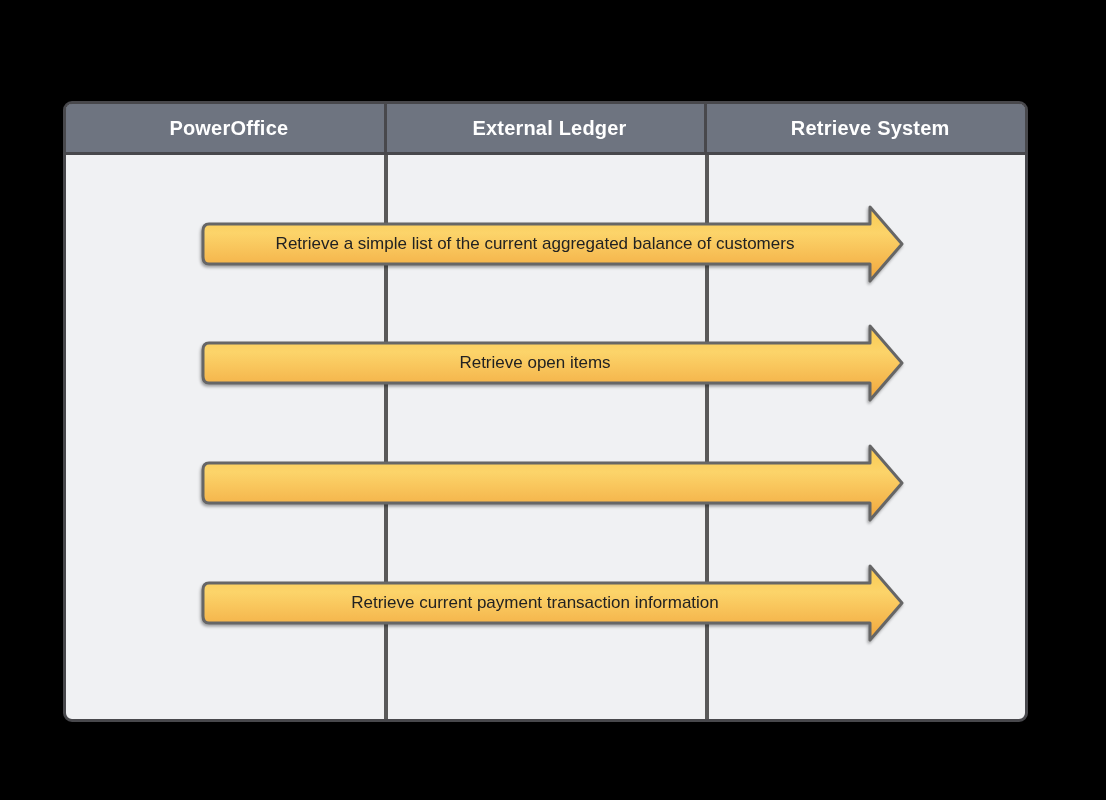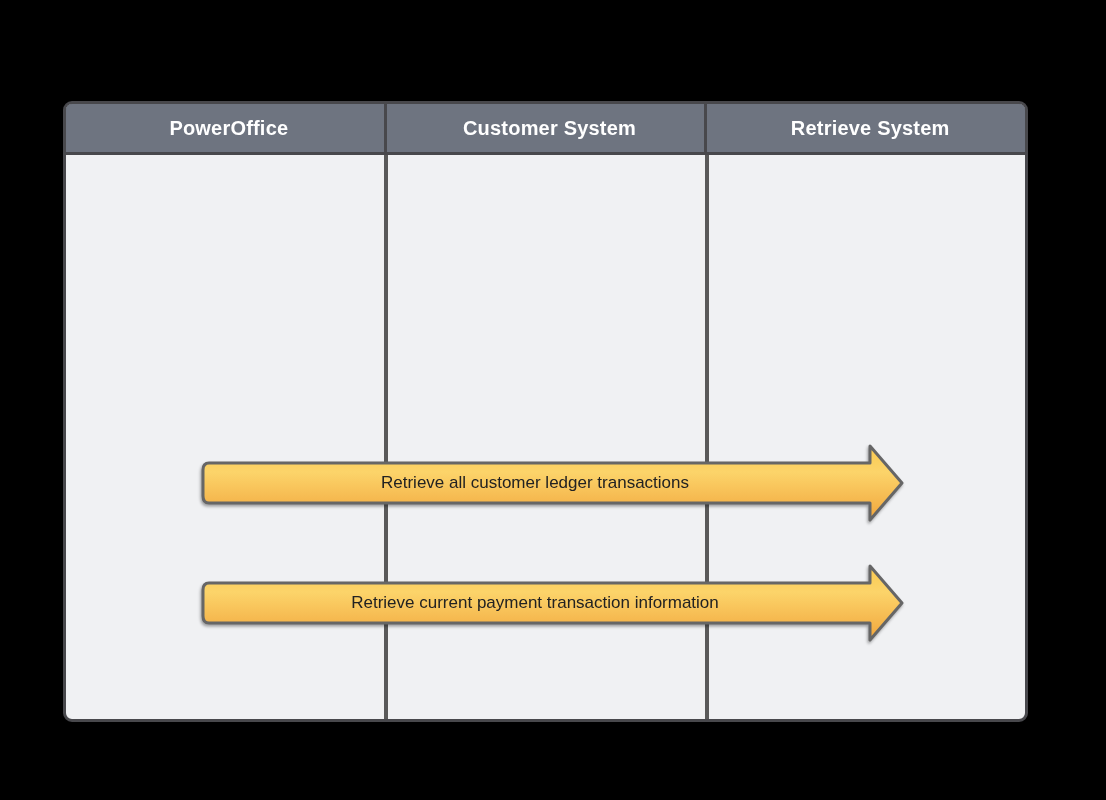--- a/index.html
+++ b/index.html
@@ -86,38 +86,49 @@
 </svg>
 
 <div class="stage">
   <div class="swimlane">
 
     <div class="lane-headers">
       <div class="lane-header">
         <span>PowerOffice</span>
       </div>
       <div class="lane-header">
-        <span>Customer System</span>
+        <span>External Ledger</span>
       </div>
       <div class="lane-header">
         <span>Retrieve System</span>
       </div>
     </div>
 
     <div class="lane-body">
       <div class="lane-separator sep-1"></div>
       <div class="lane-separator sep-2"></div>
 
+      <div class="arrow arrow-1">
+        <svg viewBox="0 0 705 80">
+          <path class="arrow-path" d="M9 20 H670 V3 L702 40 L670 77 V60 H9 Q3 60 3 53 V27 Q3 20 9 20 Z"></path>
+        </svg>
+        <div class="arrow-label">Retrieve a simple list of the current aggregated balance of customers</div>
+      </div>
 
+      <div class="arrow arrow-2">
+        <svg viewBox="0 0 705 80">
+          <path class="arrow-path" d="M9 20 H670 V3 L702 40 L670 77 V60 H9 Q3 60 3 53 V27 Q3 20 9 20 Z"></path>
+        </svg>
+        <div class="arrow-label">Retrieve open items</div>
+      </div>
 
       <div class="arrow arrow-3">
         <svg viewBox="0 0 705 80">
           <path class="arrow-path" d="M9 20 H670 V3 L702 40 L670 77 V60 H9 Q3 60 3 53 V27 Q3 20 9 20 Z"></path>
         </svg>
-        <div class="arrow-label">Retrieve all customer ledger transactions</div>
       </div>
 
       <div class="arrow arrow-4">
         <svg viewBox="0 0 705 80">
           <path class="arrow-path" d="M9 20 H670 V3 L702 40 L670 77 V60 H9 Q3 60 3 53 V27 Q3 20 9 20 Z"></path>
         </svg>
         <div class="arrow-label">Retrieve current payment transaction information</div>
       </div>
     </div>
 

